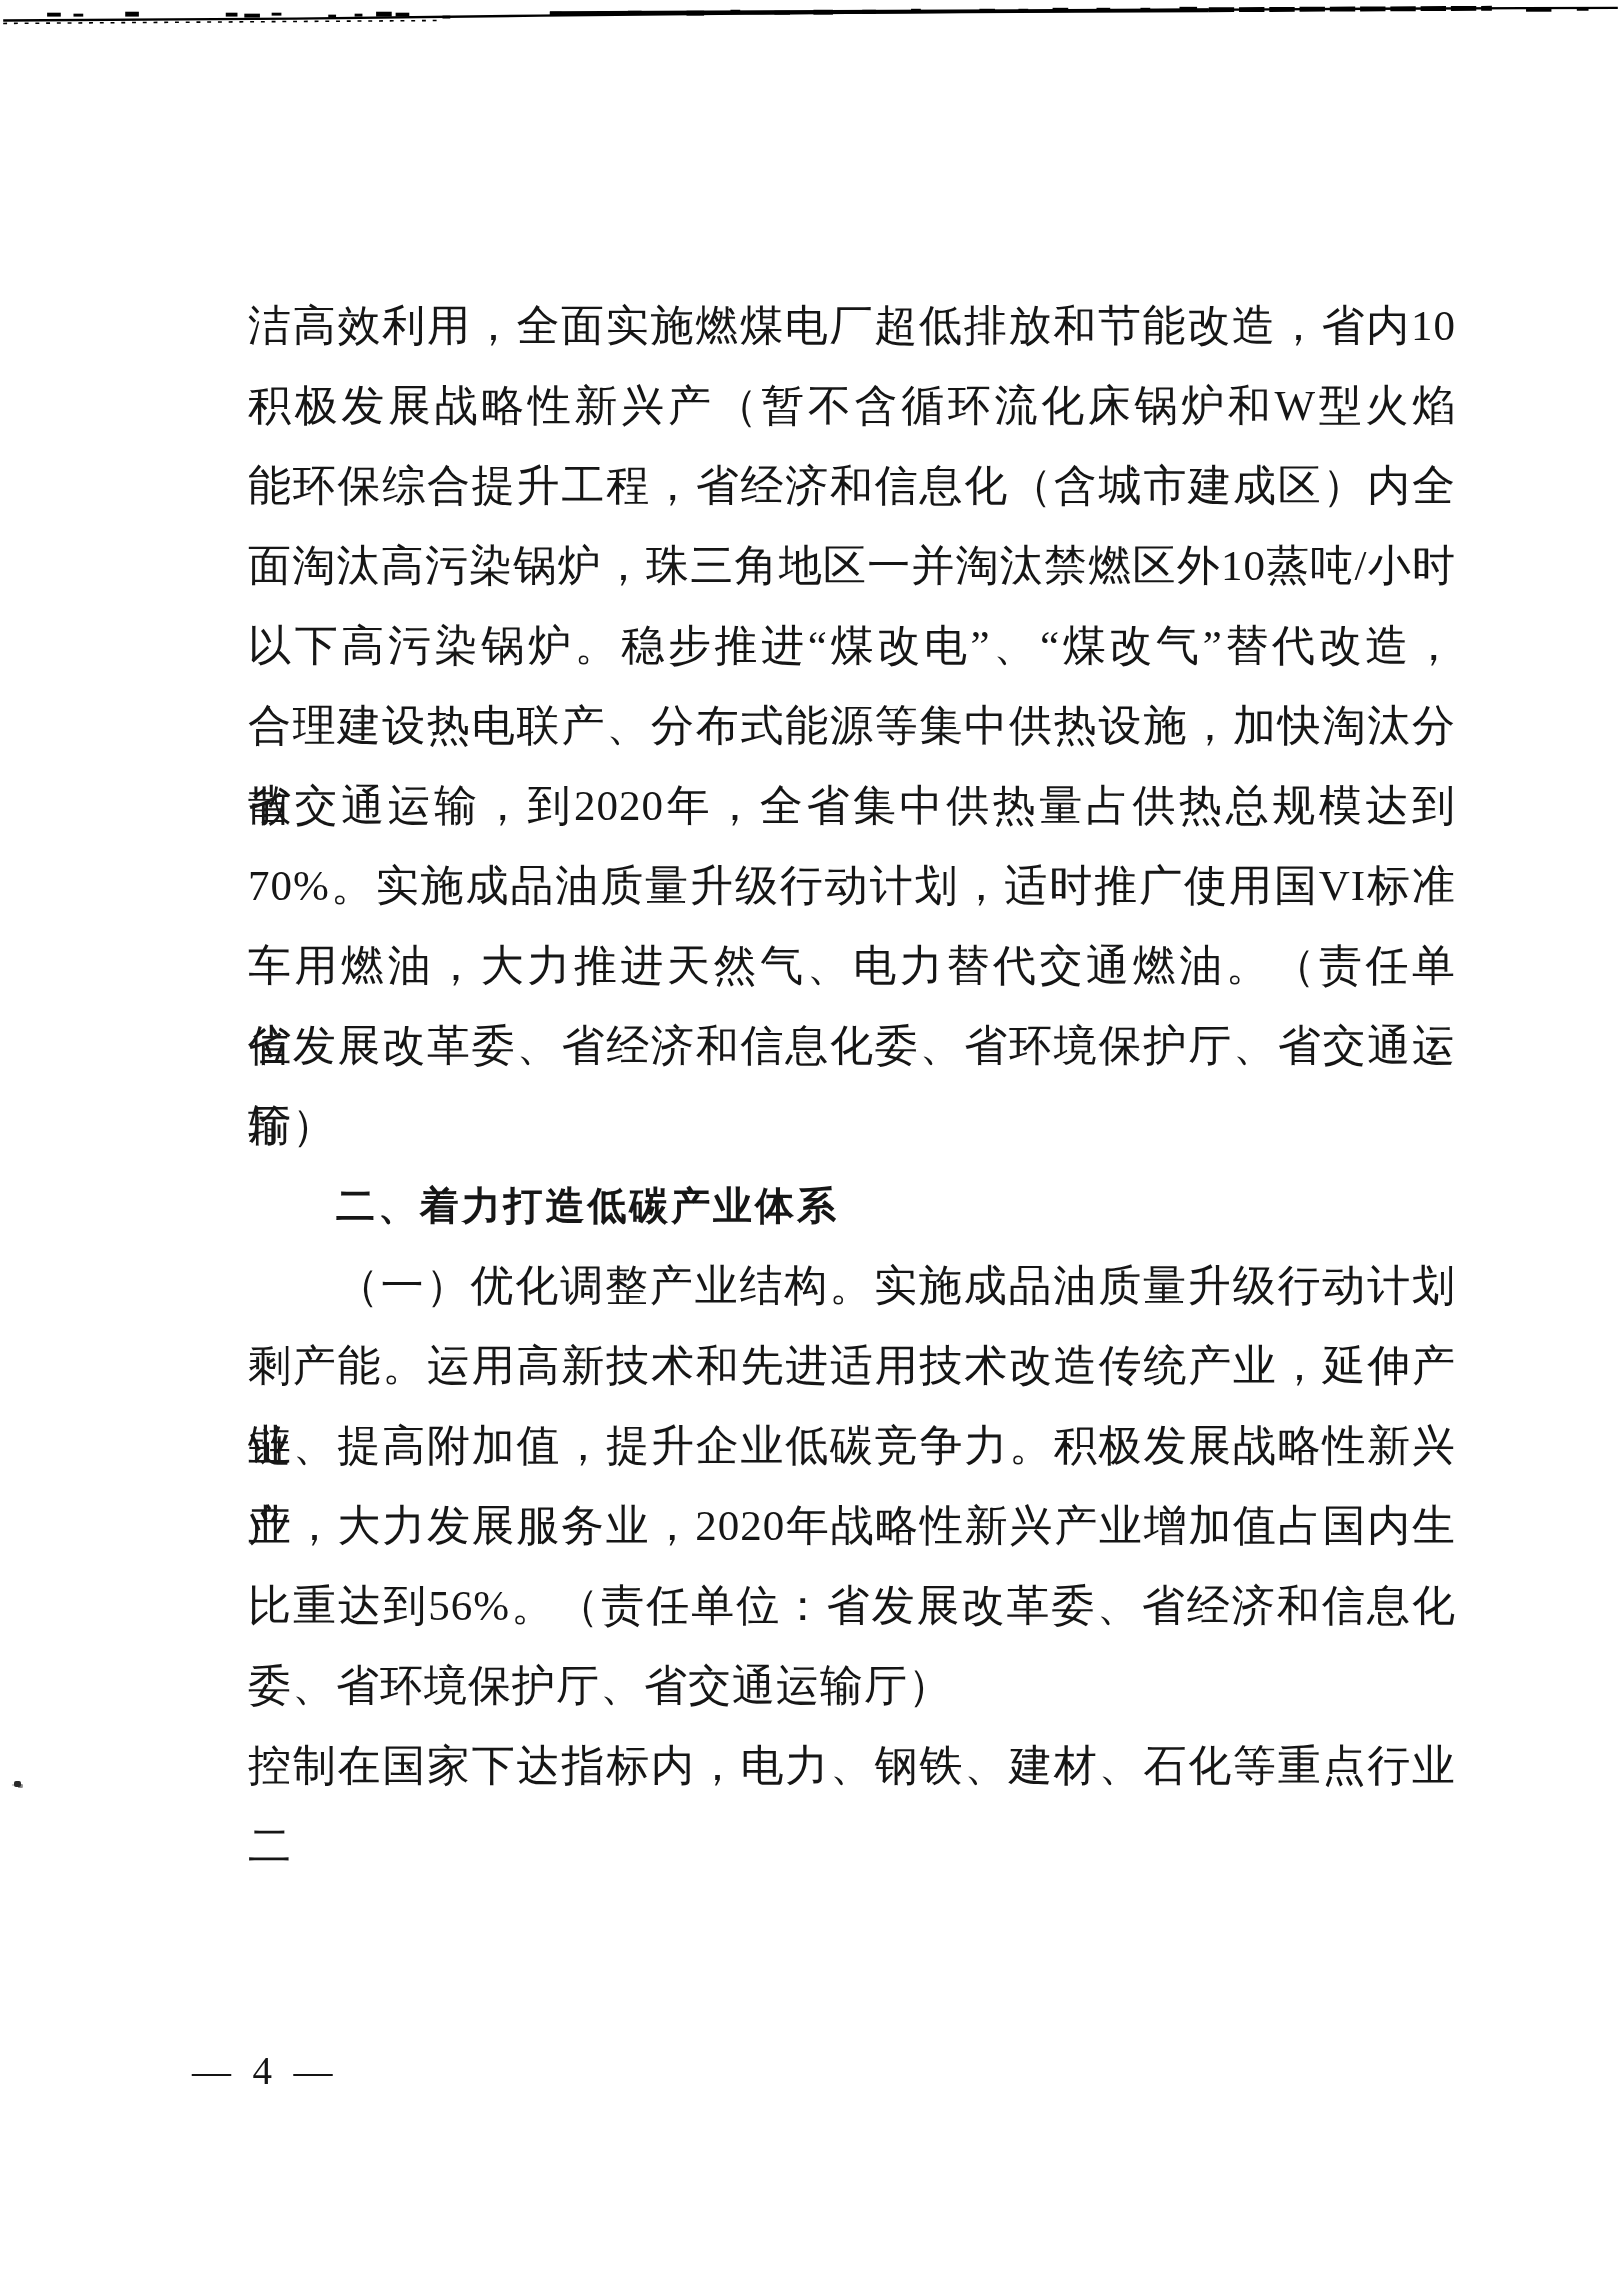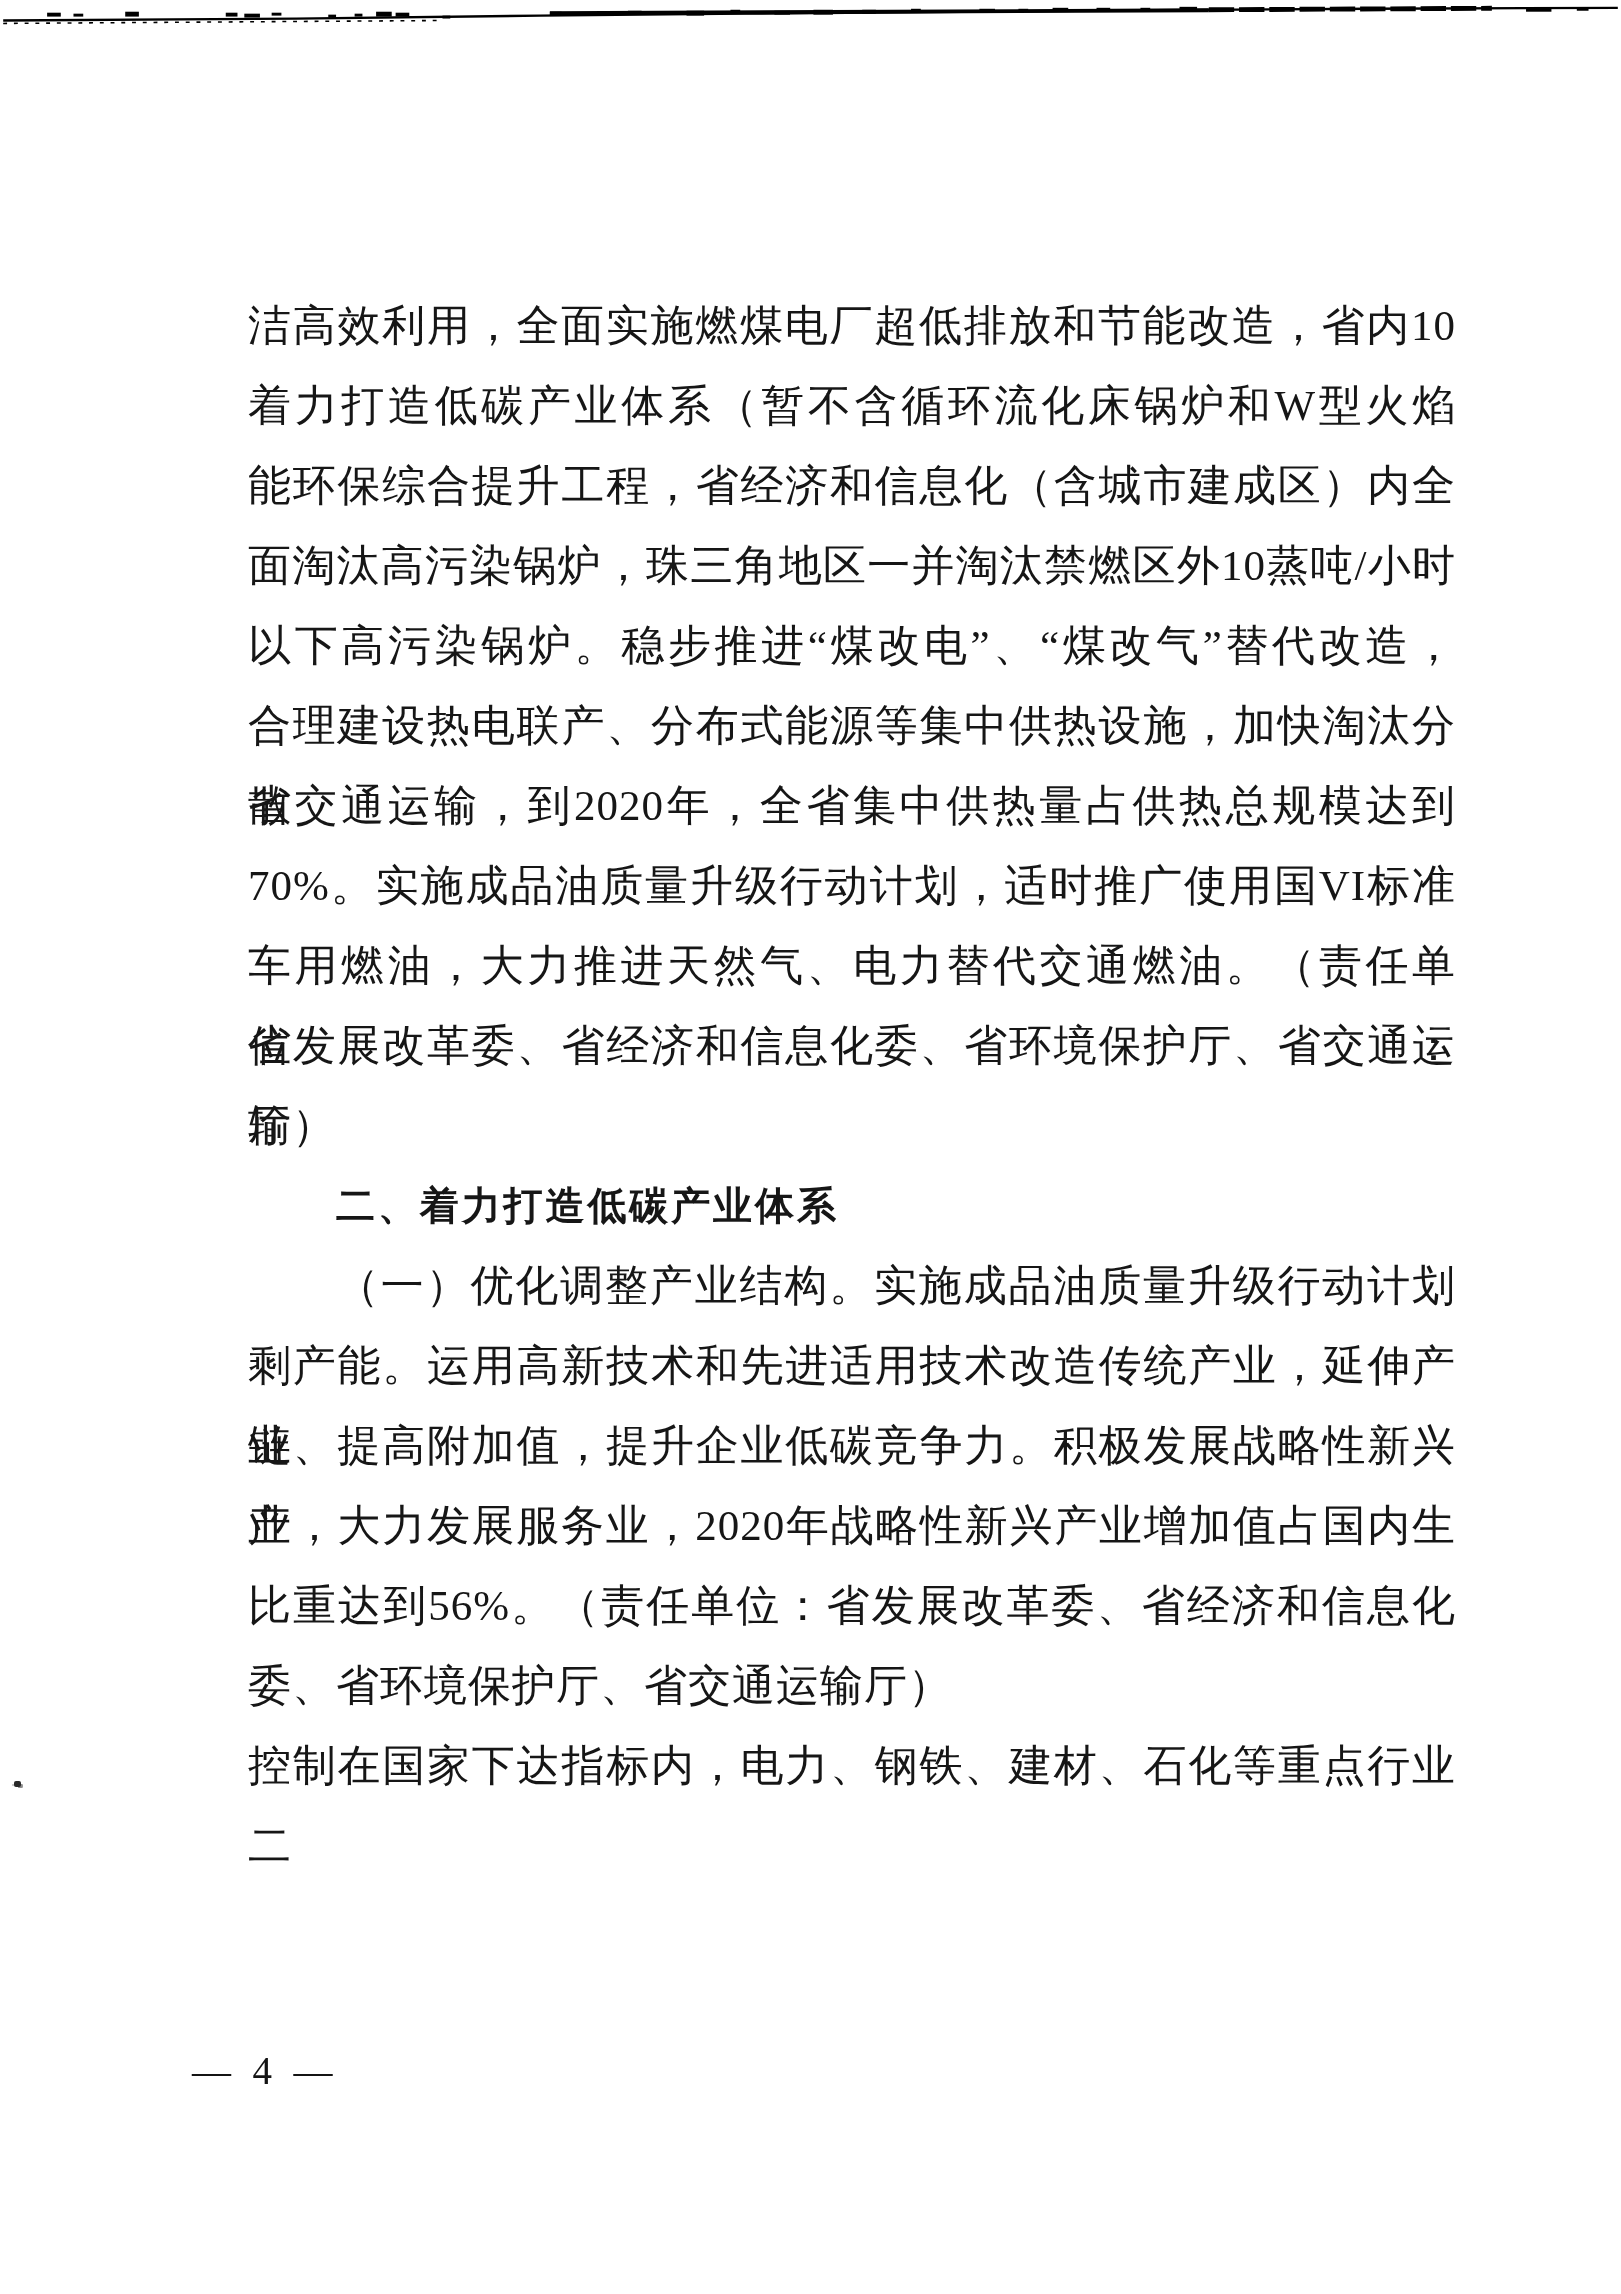--- a/index.html
+++ b/index.html
@@ -109,21 +109,21 @@
         <rect x="1560" y="9" width="26" height="3"></rect>
         <rect x="1612" y="8" width="12" height="3"></rect>
       </g>
     </svg>
   </div>
 
   <div class="speck"></div>
 
   <div class="textblock">
     <div class="ln j">洁高效利用，全面实施燃煤电厂超低排放和节能改造，省内10</div>
-    <div class="ln j">着力打造低碳产业体系（暂不含循环流化床锅炉和W型火焰</div>
+    <div class="ln j">积极发展战略性新兴产（暂不含循环流化床锅炉和W型火焰</div>
     <div class="ln j">能环保综合提升工程，省经济和信息化（含城市建成区）内全</div>
     <div class="ln j">面淘汰高污染锅炉，珠三角地区一并淘汰禁燃区外10蒸吨/小时</div>
     <div class="ln j">以下高污染锅炉。稳步推进“煤改电”、“煤改气”替代改造，</div>
     <div class="ln j">合理建设热电联产、分布式能源等集中供热设施，加快淘汰分散</div>
     <div class="ln j">省交通运输，到2020年，全省集中供热量占供热总规模达到</div>
     <div class="ln j">70%。实施成品油质量升级行动计划，适时推广使用国VI标准</div>
     <div class="ln j">车用燃油，大力推进天然气、电力替代交通燃油。（责任单位：</div>
     <div class="ln j">省发展改革委、省经济和信息化委、省环境保护厅、省交通运输</div>
     <div class="ln">厅）</div>
     <div class="ln head i">二、着力打造低碳产业体系</div>

